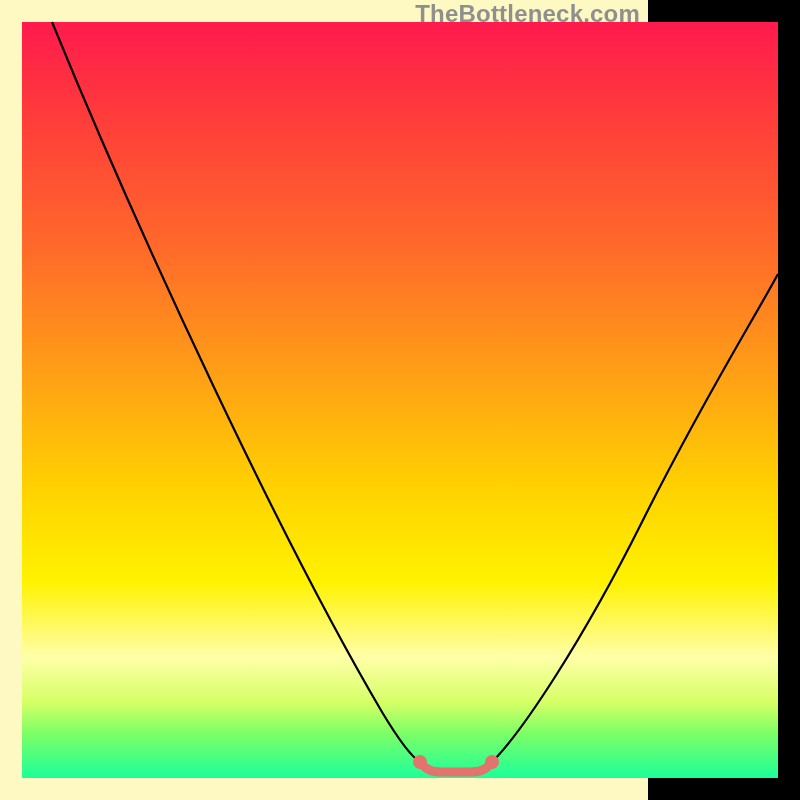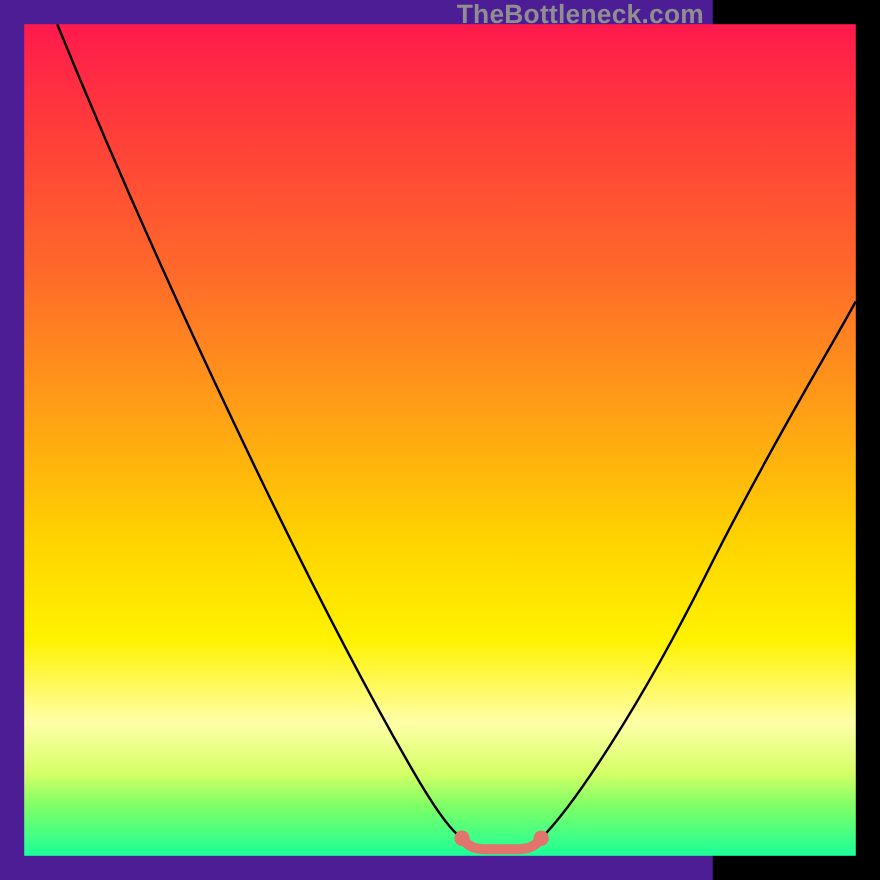--- a/index.html
+++ b/index.html
@@ -10,21 +10,21 @@
     background: #000;
     overflow: hidden;
     font-family: Arial, Helvetica, sans-serif;
   }
   .frame {
     position: absolute;
     left: 0;
     top: 0;
     width: 648px;
     height: 800px;
-    background: #4c1d95;
+    background: #fef9c3;
   }
   .plot {
     position: absolute;
     left: 22px;
     top: 22px;
     width: 756px;
     height: 756px;
     
     background: linear-gradient(
       to bottom,

